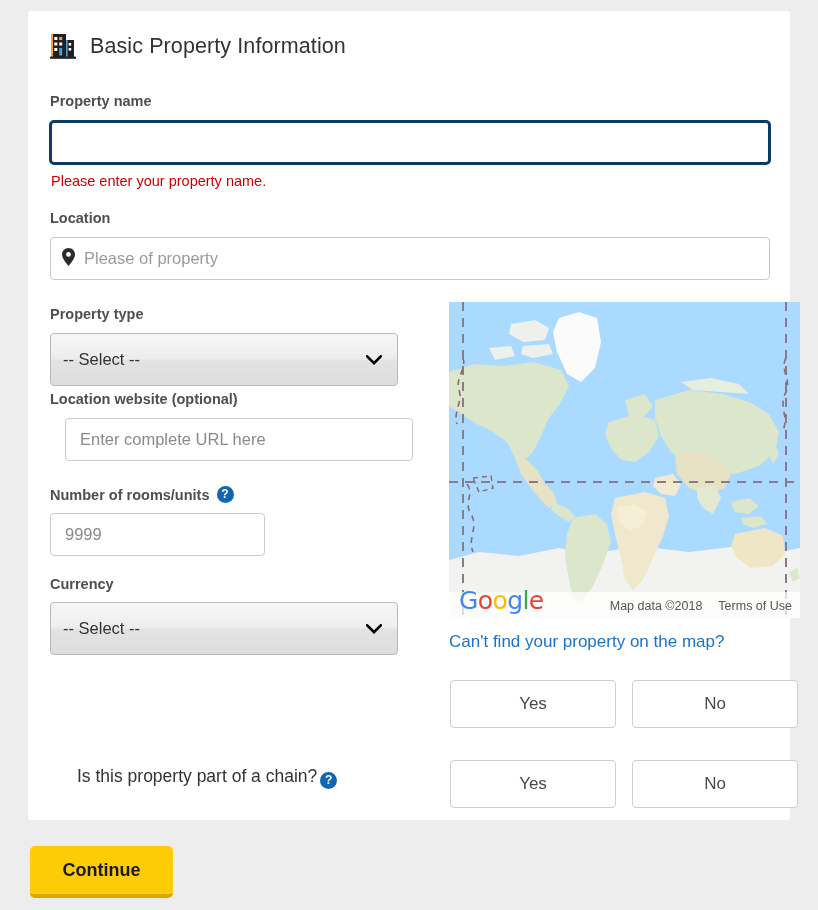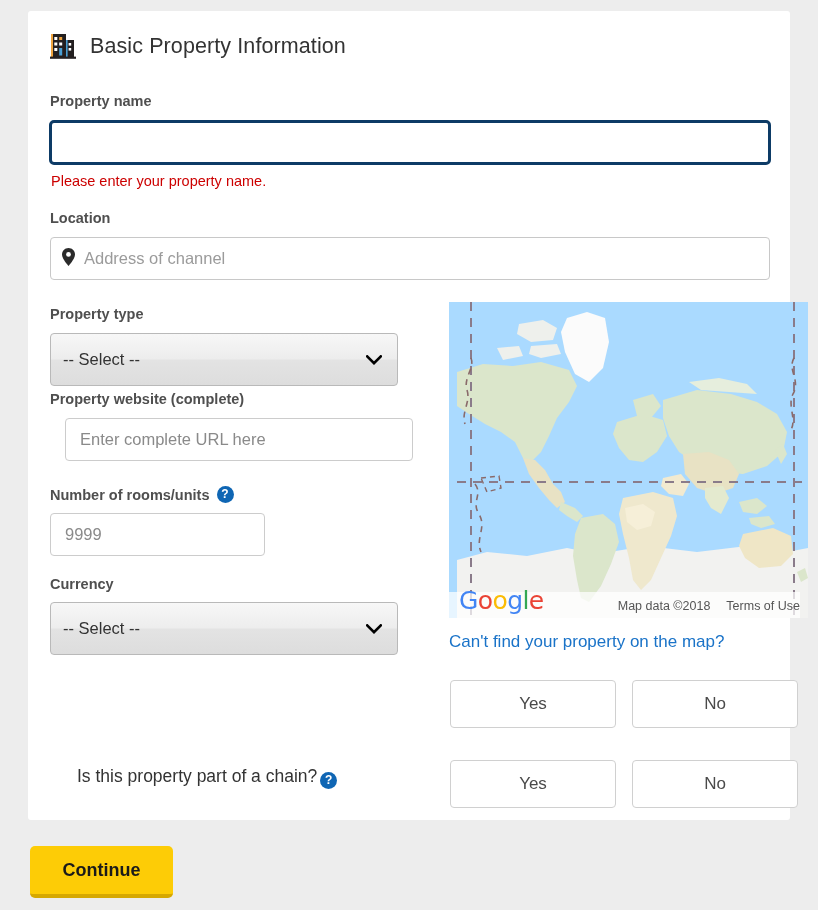--- a/index.html
+++ b/index.html
@@ -166,21 +166,20 @@
 
   
   .map {
     position: absolute;
     left: 421px;
     top: 291px;
     width: 351px;
     height: 316px;
     overflow: hidden;
     background: #aadaff;
-    padding-left: 8px;
   }
   .map svg { display: block; }
   .map-footer {
     position: absolute;
     left: 0;
     bottom: 0;
     width: 351px;
     height: 26px;
     background: rgba(255,255,255,0.72);
     display: flex;
@@ -318,41 +317,41 @@
     <div class="field-label location-label">
       <span>Location</span>
     </div>
     <div class="location-wrap">
       <span>
         <svg class="pin-icon" viewBox="0 0 13 18" xmlns="http://www.w3.org/2000/svg">
           <path d="M6.5 0C2.9 0 0 2.9 0 6.5C0 11 6.5 18 6.5 18S13 11 13 6.5C13 2.9 10.1 0 6.5 0Z" fill="#2b2b2b"></path>
           <circle cx="6.5" cy="6.4" r="2.4" fill="#ffffff"></circle>
         </svg>
       </span>
-      <span class="location-placeholder">Address of channel</span>
+      <span class="location-placeholder">Please of property</span>
     </div>
 
     <div class="col-left">
 
       <div class="field-label lbl-type">
         <span>Property type</span>
       </div>
       <div class="select-type">
         <div class="sel">
           <span>-- Select --</span>
           <span>
             <svg class="chev" viewBox="0 0 16 10" xmlns="http://www.w3.org/2000/svg">
               <path d="M1.2 1.4L8 8.2L14.8 1.4" stroke="#000000" stroke-width="2.6" fill="none" stroke-linecap="square"></path>
             </svg>
           </span>
         </div>
       </div>
 
       <div class="field-label lbl-website">
-        <span>Property website (complete)</span>
+        <span>Location website (optional)</span>
       </div>
       <div class="input-website">
         <div class="txt w-website">
           <span>Enter complete URL here</span>
         </div>
       </div>
 
       <div class="field-label lbl-rooms">
         <span>Number of rooms/units</span>
         <span class="help-icon">?</span>

